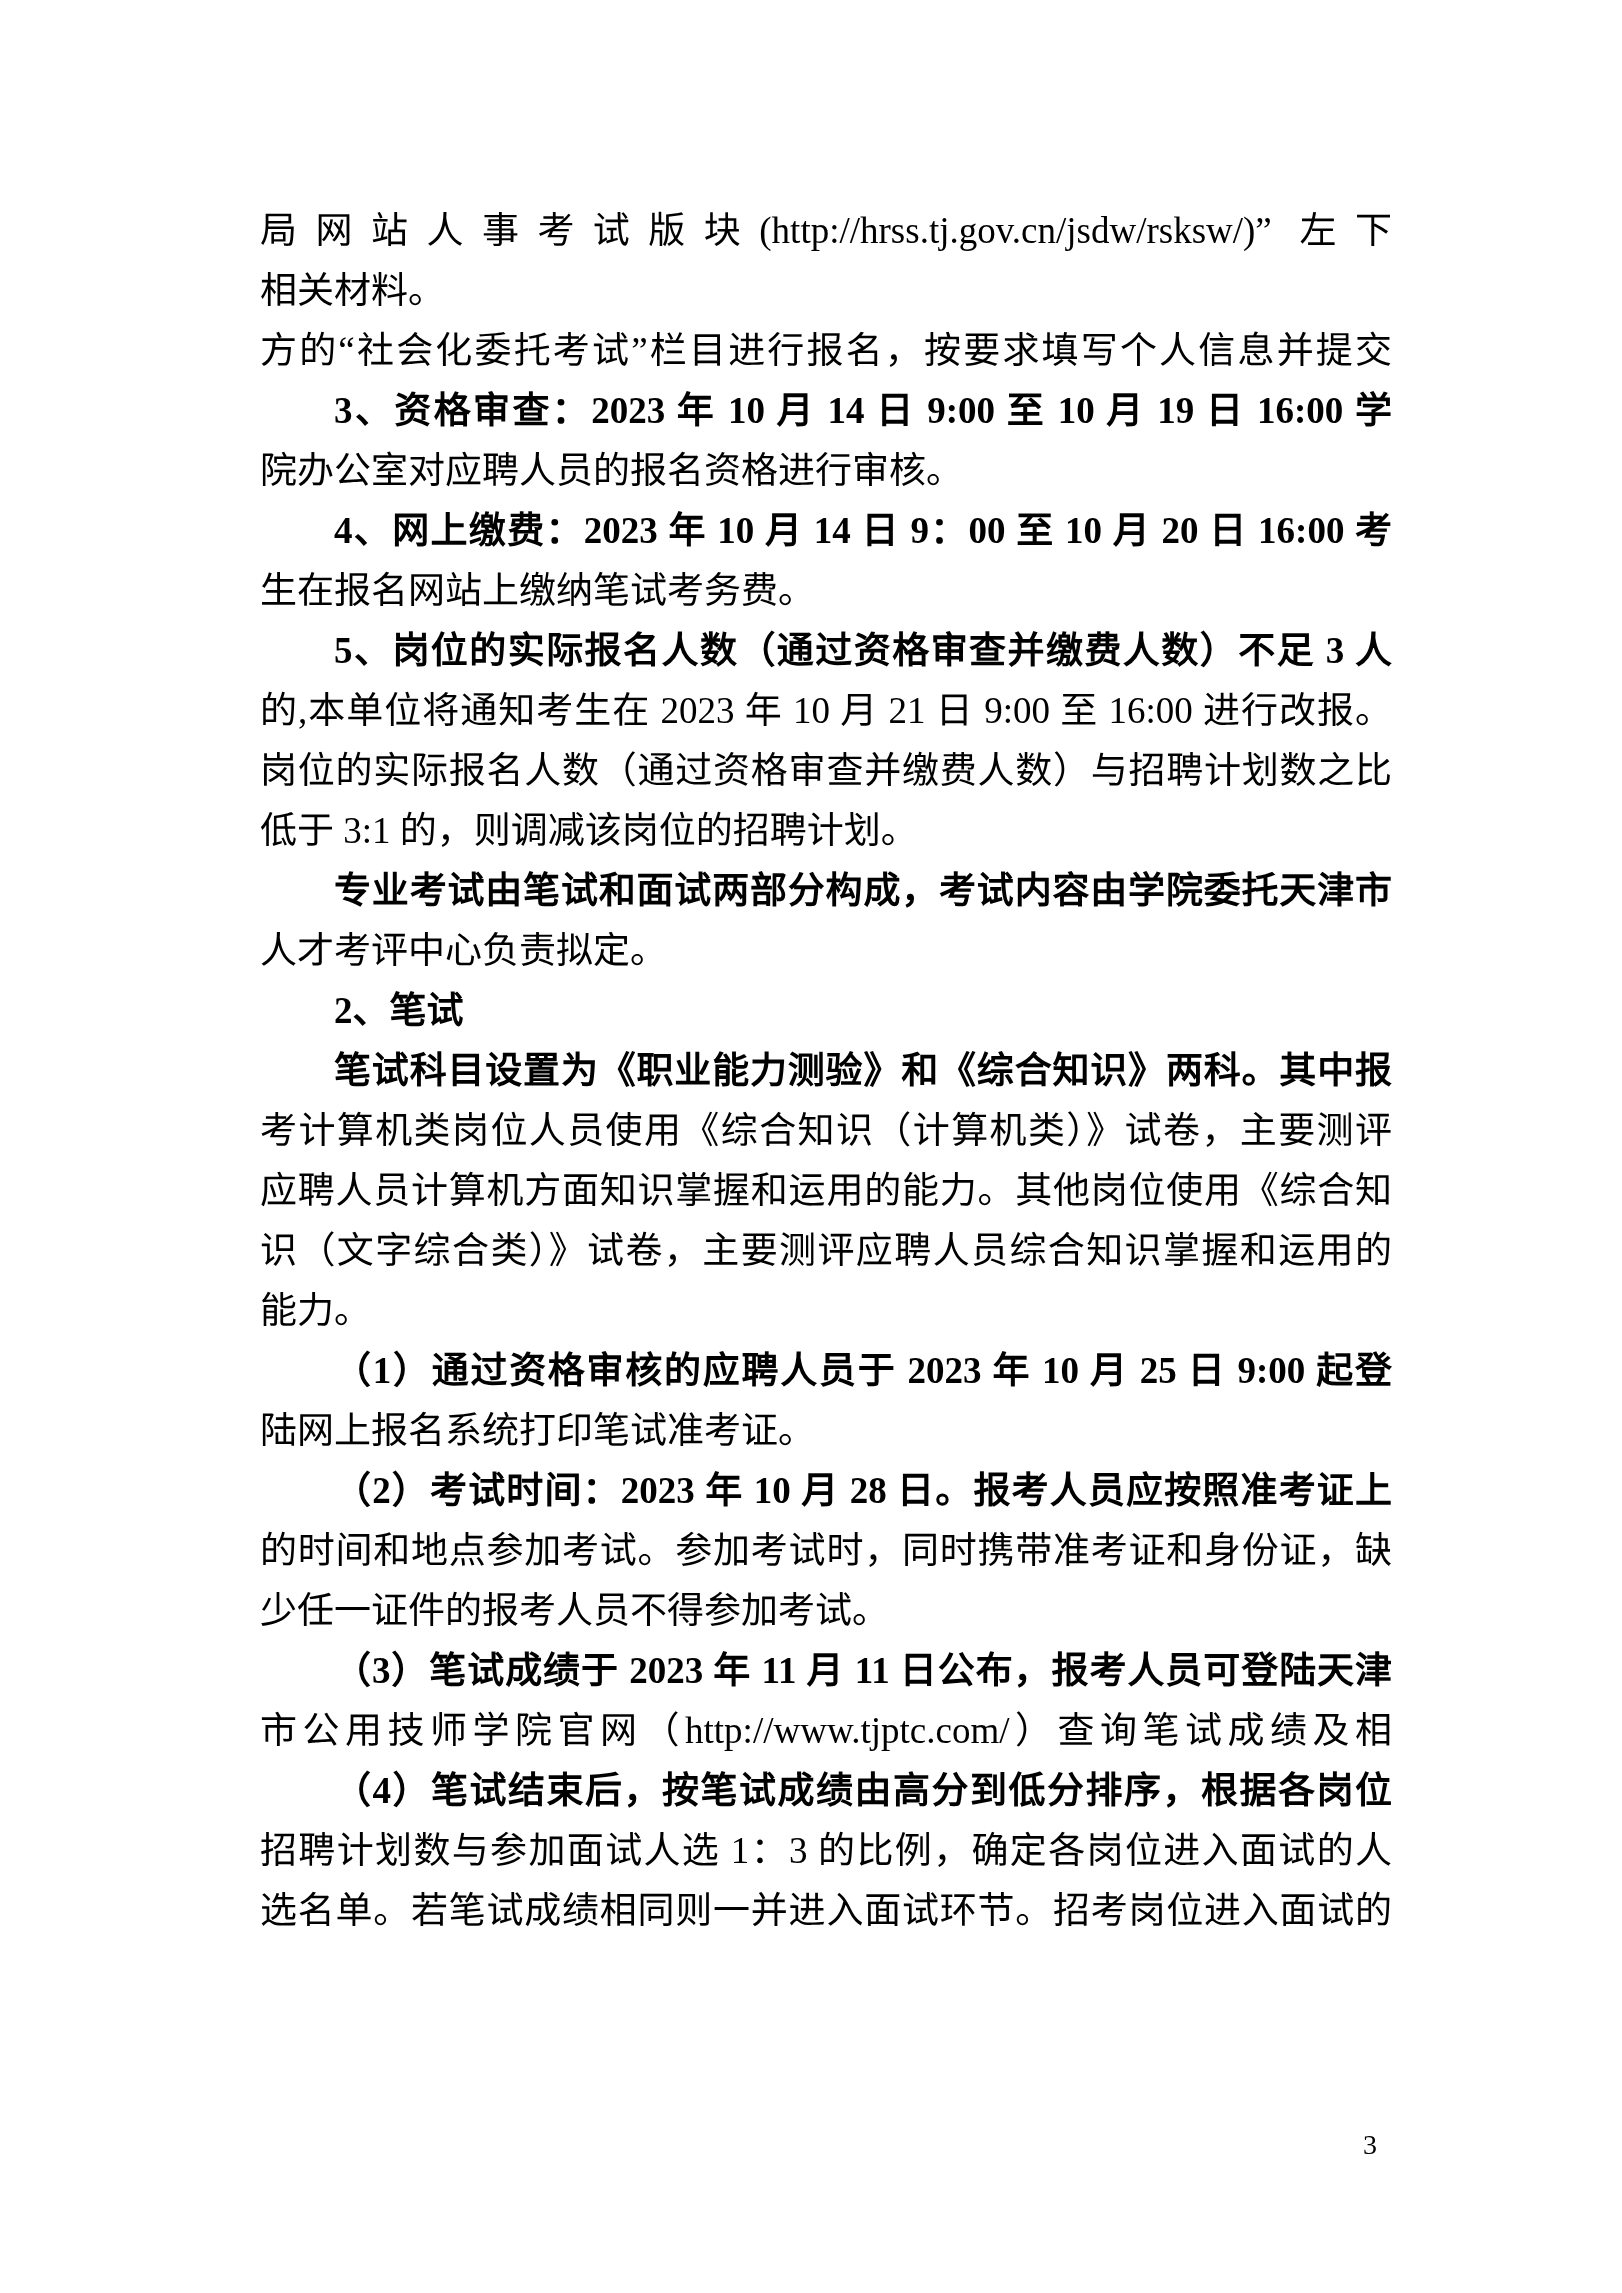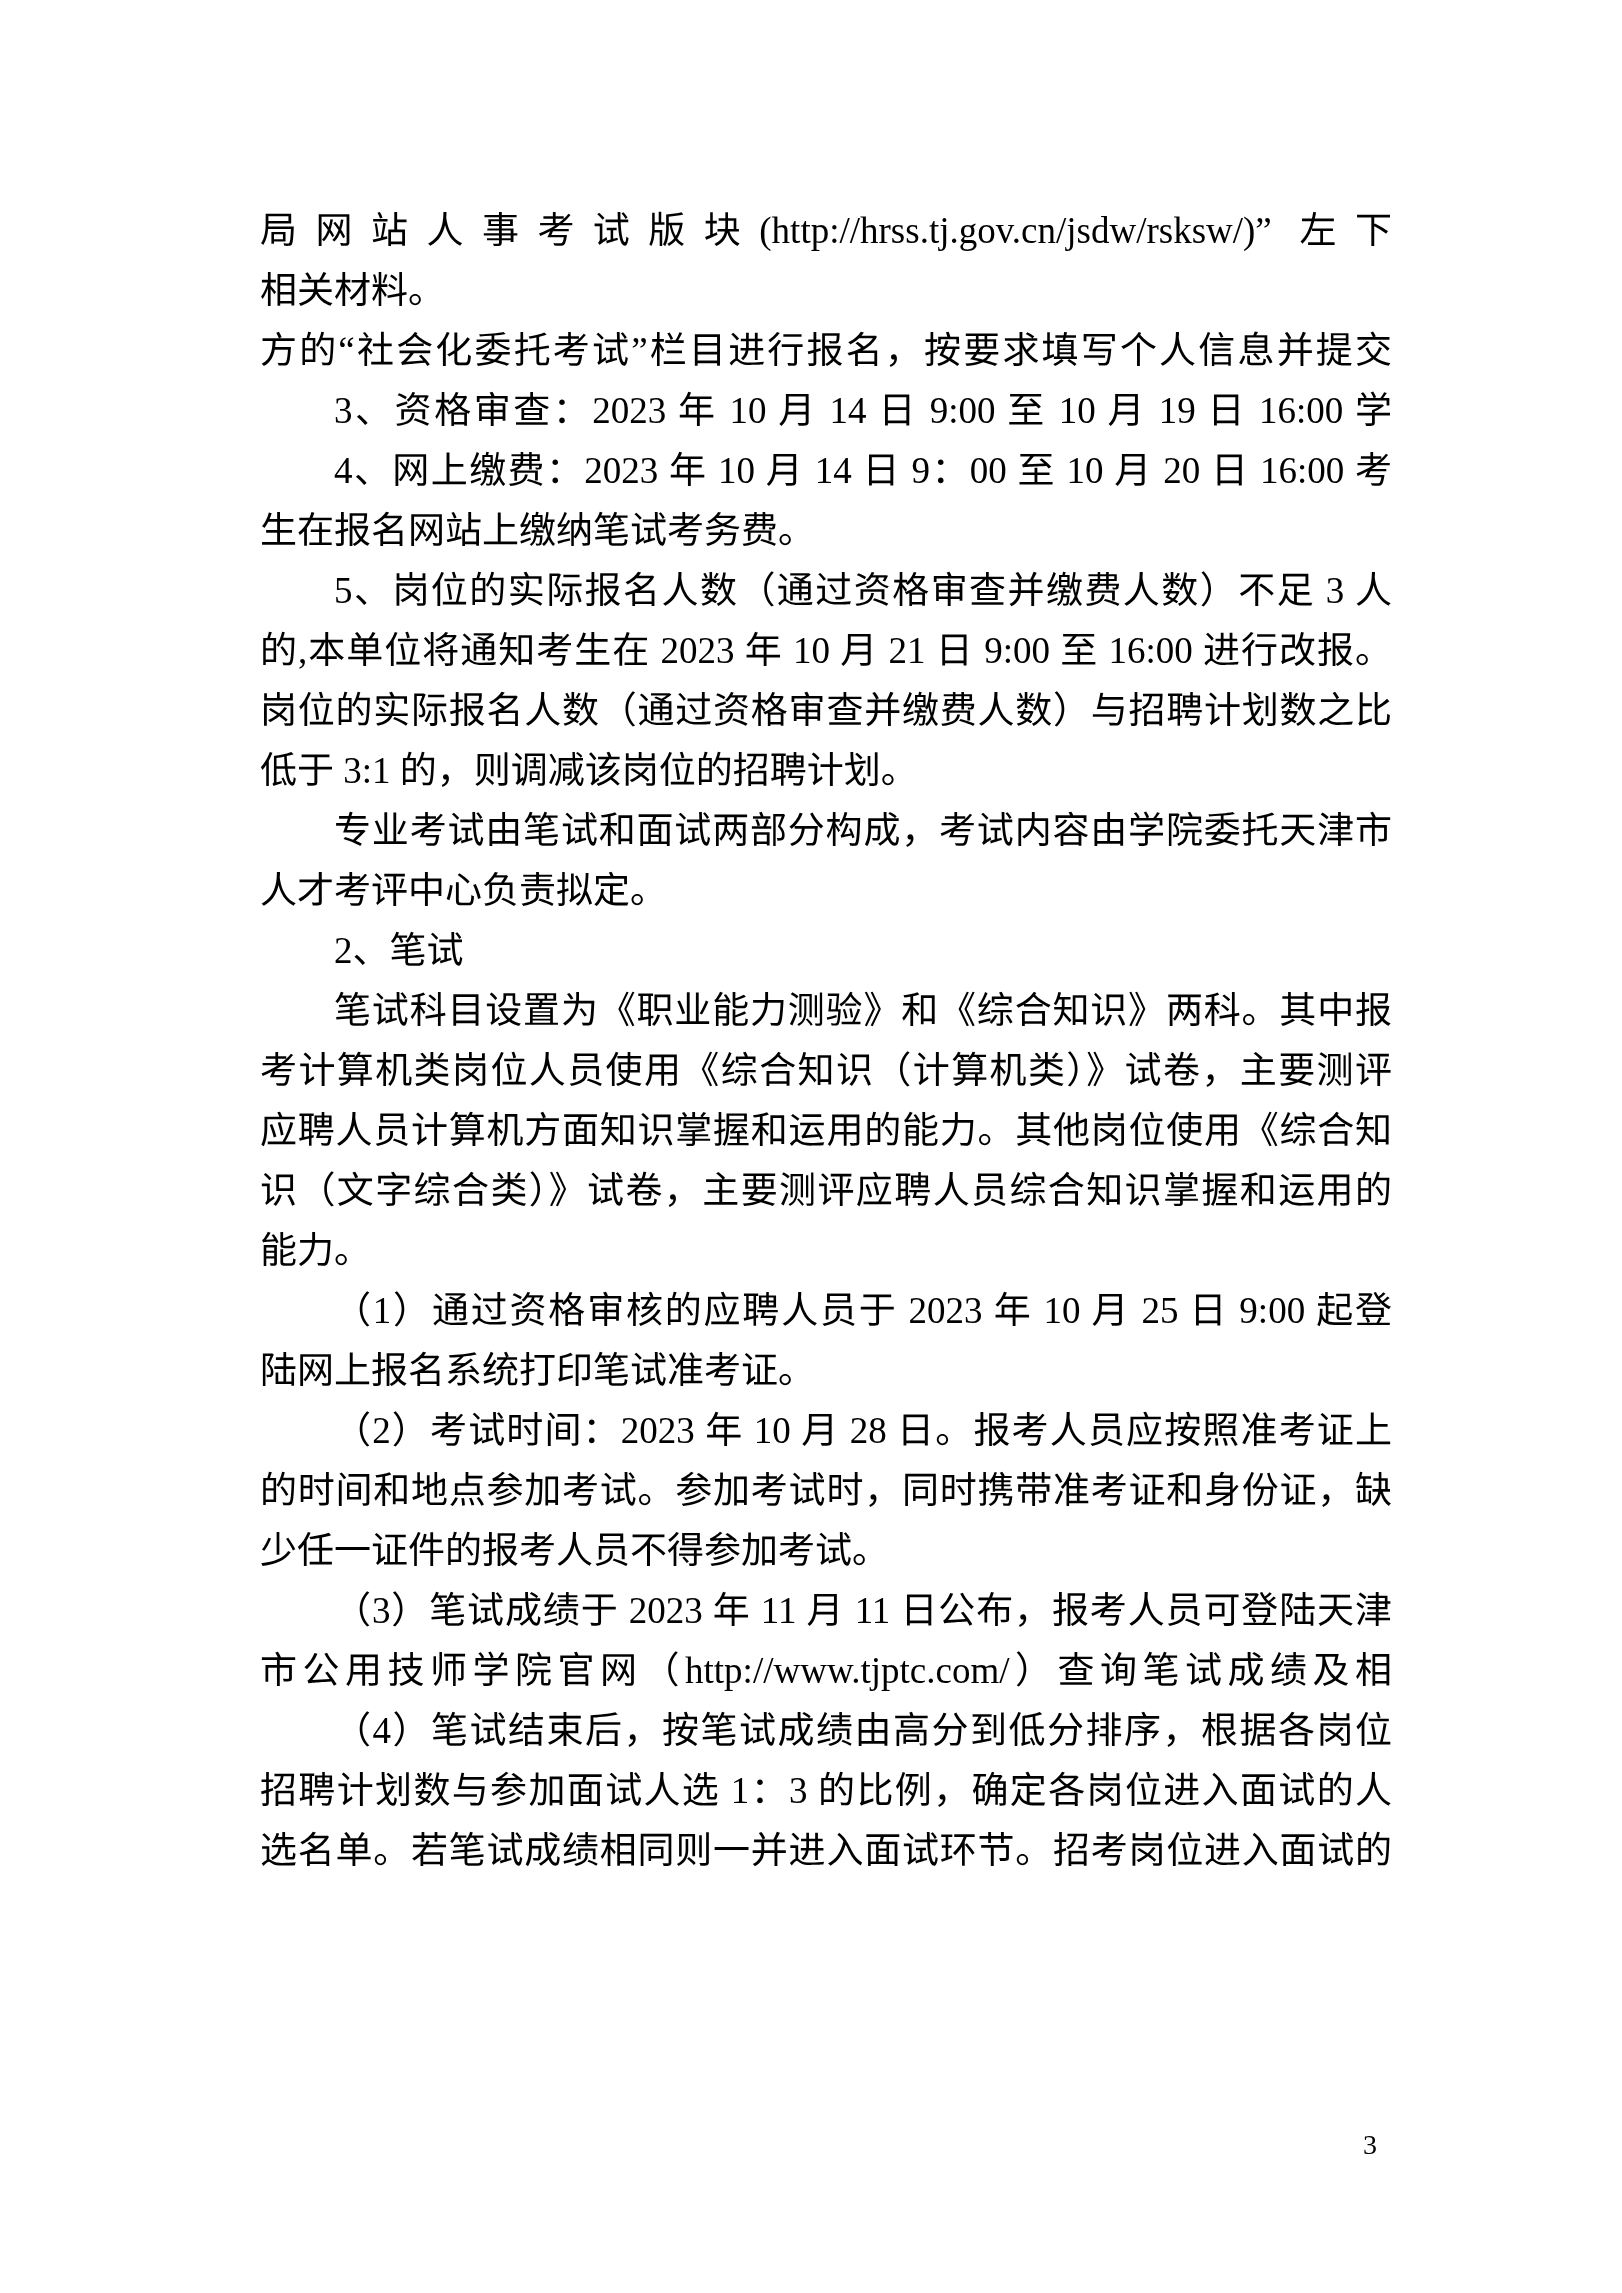--- a/index.html
+++ b/index.html
@@ -30,20 +30,21 @@
     white-space: nowrap;
     text-align: justify;
     text-align-last: left;
     letter-spacing: 0;
   }
   .line.fill {
     text-align-last: justify;
   }
   .line.indent {
     text-indent: 74px;
+    font-weight: bold;
   }
   .line.heading {
     font-family: "Liberation Sans", "DejaVu Sans", sans-serif;
     font-weight: 700;
   }
   .page-number {
     position: absolute;
     right: 245px;
     top: 2129px;
     width: 196px;
@@ -56,20 +57,21 @@
 </style>
 </head>
 <body>
 
 <div class="page">
   <div class="content" id="document-body">
       <div class="line fill">局网站人事考试版块(http://hrss.tj.gov.cn/jsdw/rsksw/)” 左下</div>
       <div class="line">相关材料。</div>
       <div class="line fill">方的“社会化委托考试”栏目进行报名，按要求填写个人信息并提交</div>
       <div class="line indent fill">3、资格审查：2023 年 10 月 14 日 9:00 至 10 月 19 日 16:00 学</div>
+      <div class="line">院办公室对应聘人员的报名资格进行审核。</div>
       <div class="line indent fill">4、网上缴费：2023 年 10 月 14 日 9：00 至 10 月 20 日 16:00 考</div>
       <div class="line">生在报名网站上缴纳笔试考务费。</div>
       <div class="line indent fill">5、岗位的实际报名人数（通过资格审查并缴费人数）不足 3 人</div>
       <div class="line fill">的,本单位将通知考生在 2023 年 10 月 21 日 9:00 至 16:00 进行改报。</div>
       <div class="line fill">岗位的实际报名人数（通过资格审查并缴费人数）与招聘计划数之比</div>
       <div class="line">低于 3:1 的，则调减该岗位的招聘计划。</div>
       <div class="line indent fill">专业考试由笔试和面试两部分构成，考试内容由学院委托天津市</div>
       <div class="line">人才考评中心负责拟定。</div>
       <div class="line indent">2、笔试</div>
       <div class="line indent fill">笔试科目设置为《职业能力测验》和《综合知识》两科。其中报</div>

